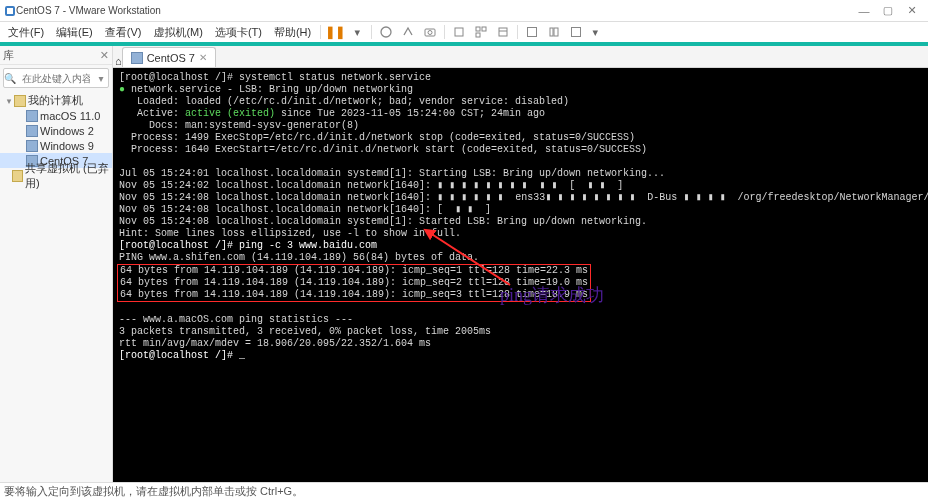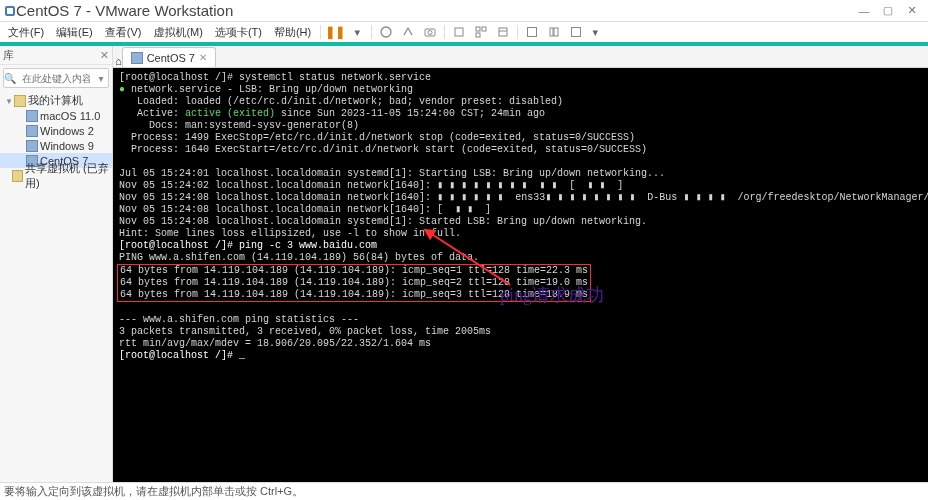--- a/index.html
+++ b/index.html
@@ -1,17 +1,17 @@
 <!DOCTYPE html>
 <html><head>
 <meta charset="utf-8">
 <style>
   html,body{margin:0;padding:0;width:928px;height:500px;font-family:"Microsoft YaHei","微软雅黑",Arial,sans-serif;font-size:11px;color:#333;background:#eee;overflow:hidden}
   .titlebar{height:21px;background:#fff;display:flex;align-items:center;padding:0 4px;border-bottom:1px solid #ddd}
-  .titlebar .title{flex:1;font-size:15px;color:#444}
+  .titlebar .title{flex:1;font-size:10px;color:#444}
   .titlebar .ctl{width:24px;text-align:center;color:#777;font-size:11px;cursor:pointer}
   .menubar{height:20px;background:#fff;border-bottom:4px solid #14b8a6;display:flex;align-items:center;padding:0 2px;gap:0}
   .menubar .mi{padding:2px 6px;font-size:11px;cursor:pointer;white-space:nowrap}
   .menubar .sp{width:1px;height:14px;background:#ddd;margin:0 3px}
   .menubar .tb{width:14px;height:14px;margin:0 4px;display:inline-flex;align-items:center;justify-content:center;color:#666;cursor:pointer}
   .menubar .pause{font-size:12px;color:#e07b00;font-weight:bold}
   .main{display:flex;height:440px}
   .side{width:112px;background:#f7f7f7;border-right:1px solid #dcdcdc;display:flex;flex-direction:column}
   .side-head{height:18px;display:flex;align-items:center;padding:0 3px;font-size:11px;color:#555;border-bottom:1px solid #e4e4e4;justify-content:space-between}
   .side-head .x{cursor:pointer;color:#888}
@@ -175,39 +175,39 @@
     <div class="tabs">
       <span class="tb home">⌂</span>
       <div class="tab">
         <span class="tic2"></span>
         <span>CentOS 7</span>
         <span class="tx">✕</span>
       </div>
     </div>
     <div class="term"><span>[root@localhost /]# systemctl status network.service</span>
 <span class="g">●</span> <span>network.service - LSB: Bring up/down networking</span>
-<span>   Loaded: loaded (/etc/rc.d/init.d/network; bad; vendor preset: disabled)</span>
-<span>   Active: </span><span class="g">active (exited)</span><span> since Sun 2023-11-05 15:24:00 CST; 24min ago</span>
+<span>   Loaded: loaded (/etc/rc.d/init.d/network; bad; vendor service: disabled)</span>
+<span>   Active: </span><span class="g">active (exited)</span><span> since Tue 2023-11-05 15:24:00 CST; 24min ago</span>
 <span>     Docs: man:systemd-sysv-generator(8)</span>
 <span>  Process: 1499 ExecStop=/etc/rc.d/init.d/network stop (code=exited, status=0/SUCCESS)</span>
 <span>  Process: 1640 ExecStart=/etc/rc.d/init.d/network start (code=exited, status=0/SUCCESS)</span>
 
 <span>Jul 05 15:24:01 localhost.localdomain systemd[1]: Starting LSB: Bring up/down networking...</span>
 <span>Nov 05 15:24:02 localhost.localdomain network[1640]: ▮ ▮ ▮ ▮ ▮ ▮ ▮ ▮  ▮ ▮  [  ▮ ▮  ]</span>
 <span>Nov 05 15:24:08 localhost.localdomain network[1640]: ▮ ▮ ▮ ▮ ▮ ▮  ens33▮ ▮ ▮ ▮ ▮ ▮ ▮ ▮  D-Bus ▮ ▮ ▮ ▮  /org/freedesktop/NetworkManager/ActiveConnection/2▮</span>
 <span>Nov 05 15:24:08 localhost.localdomain network[1640]: [  ▮ ▮  ]</span>
 <span>Nov 05 15:24:08 localhost.localdomain systemd[1]: Started LSB: Bring up/down networking.</span>
 <span>Hint: Some lines loss ellipsized, use -l to show in full.</span>
 <span class="w">[root@localhost /]# ping -c 3 www.baidu.com</span>
 <span>PING www.a.shifen.com (14.119.104.189) 56(84) bytes of data.</span>
 <span class="hlbox"><span>64 bytes from 14.119.104.189 (14.119.104.189): icmp_seq=1 ttl=128 time=22.3 ms</span>
 <span>64 bytes from 14.119.104.189 (14.119.104.189): icmp_seq=2 ttl=128 time=19.0 ms</span>
 <span>64 bytes from 14.119.104.189 (14.119.104.189): icmp_seq=3 ttl=128 time=18.9 ms</span></span>
 
-<span>--- www.a.shifen.com ping statistics ---</span>
+<span>--- www.a.macOS.com ping statistics ---</span>
 <span>3 packets transmitted, 3 received, 0% packet loss, time 2005ms</span>
 <span>rtt min/avg/max/mdev = 18.906/20.095/22.352/1.604 ms</span>
 <span class="w">[root@localhost /]# _</span></div>
   </div>
 </div>
 
 <svg class="arrow" style="left:420px;top:225px" width="100" height="70">
     <defs>
       <marker id="ah" markerWidth="8" markerHeight="8" refX="2" refY="3" orient="auto">
         <path d="M0,0 L6,3 L0,6 Z" fill="#ff2a2a"></path>

